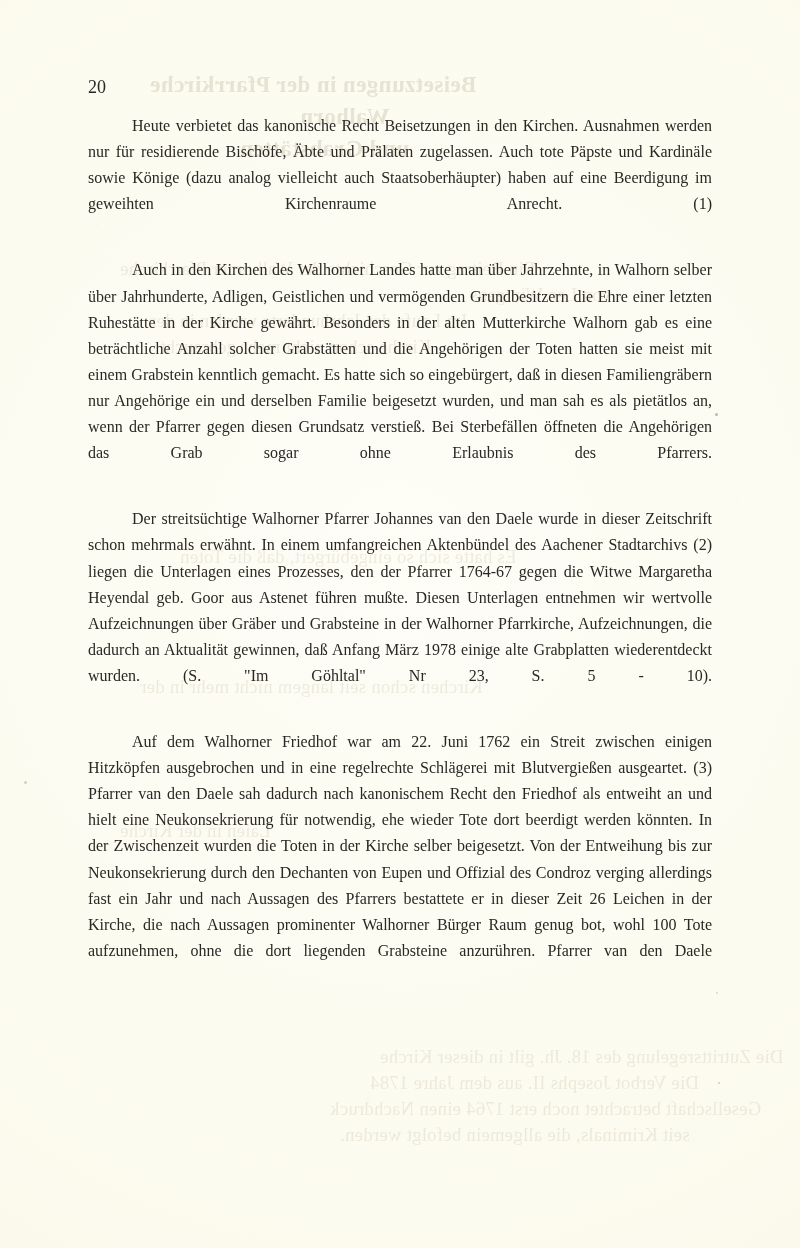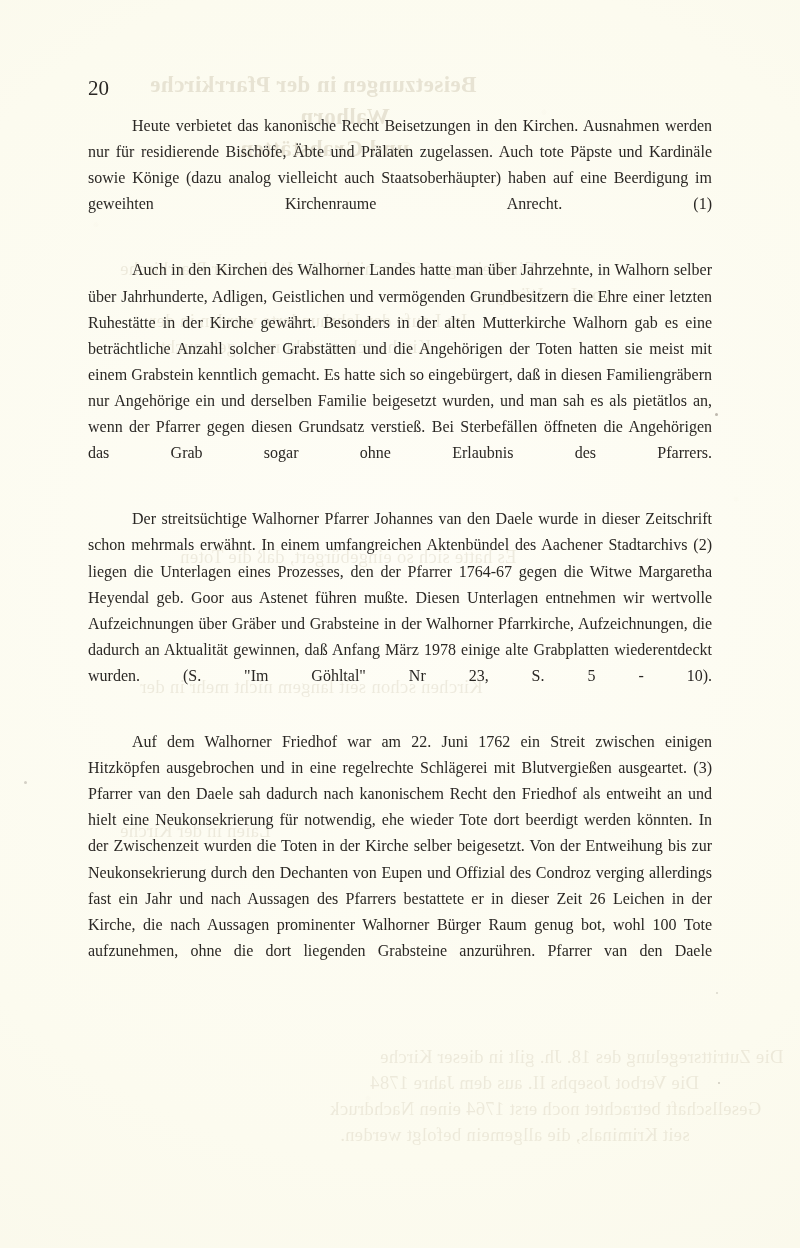--- a/index.html
+++ b/index.html
@@ -58,21 +58,21 @@
   .bleed-body {
     font-size: 18.6px;
     opacity: .22;
     letter-spacing: .3px;
   }
 
   .page-number {
     position: absolute;
     left: 88px;
     top: 78px;
-    font-size: 21px;
+    font-size: 18px;
     line-height: 1;
     z-index: 3;
   }
 
   .text-block {
     position: absolute;
     left: 88px;
     top: 113px;
     width: 624px;
     z-index: 3;

